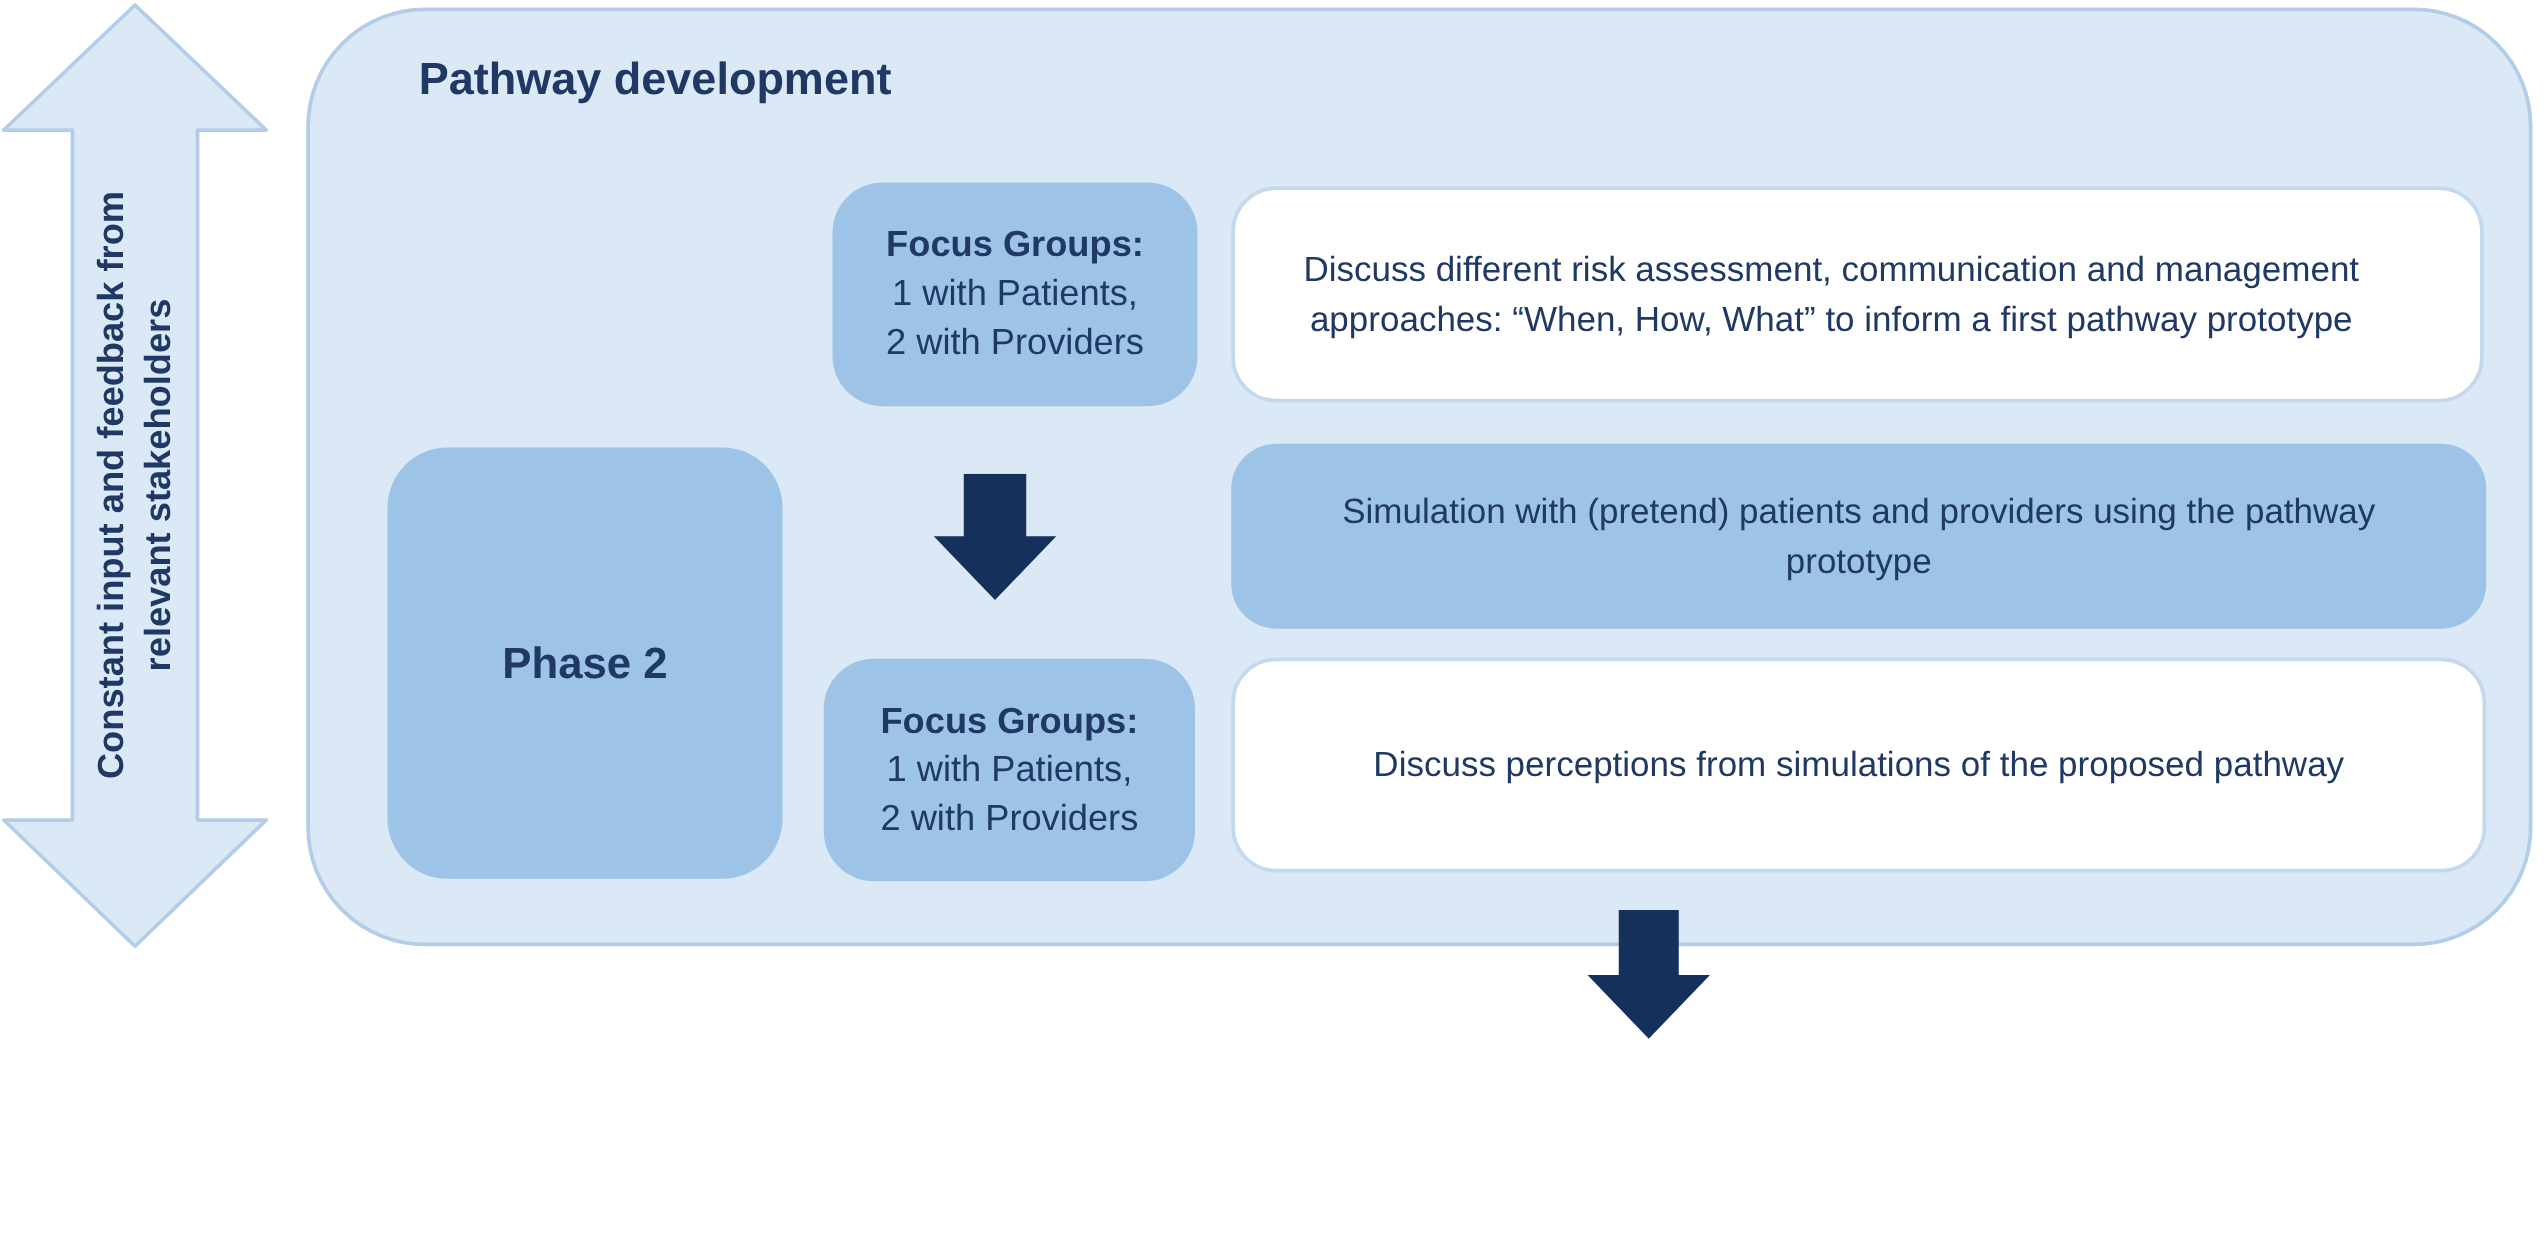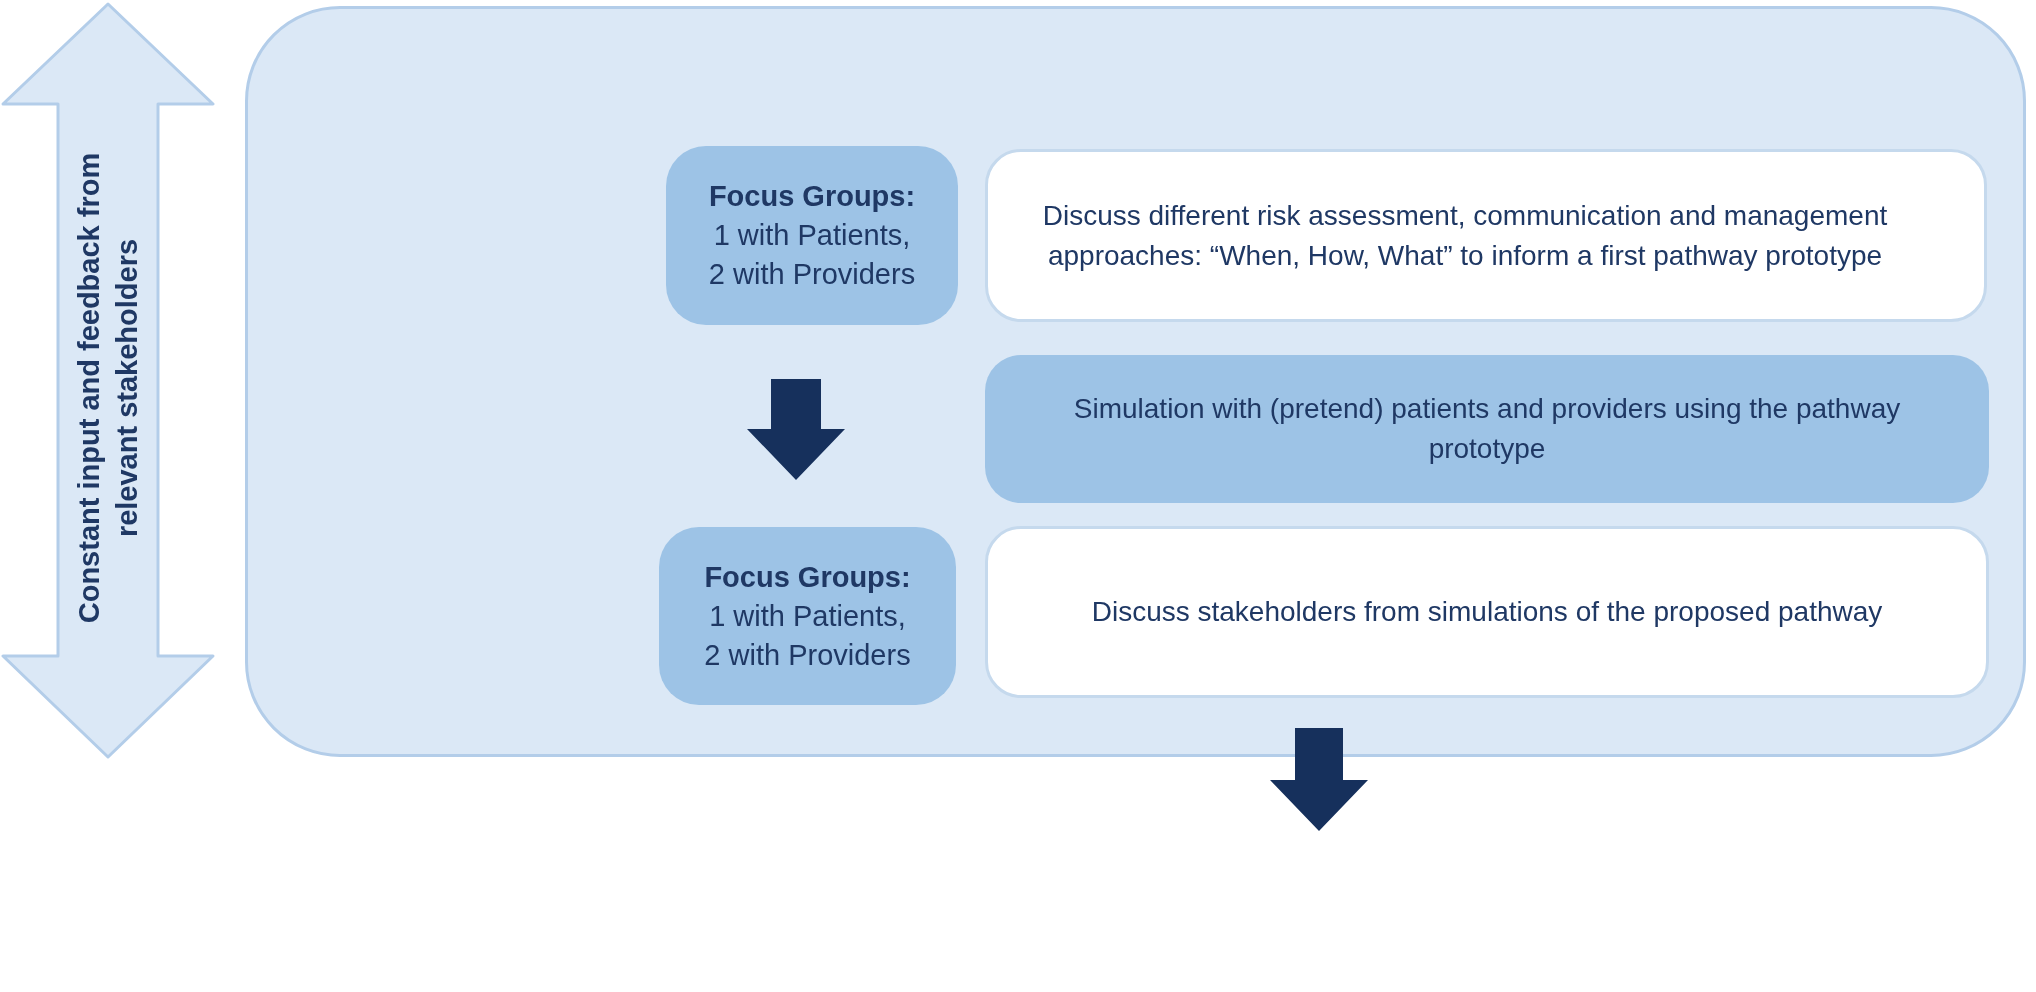--- a/index.html
+++ b/index.html
@@ -55,55 +55,59 @@
       <polygon points="108,4 213,104 158,104 158,656 213,656 108,757 3,656 58,656 58,104 3,104" stroke-width="3" stroke-linejoin="round" fill="#dbe8f6" style="stroke: rgb(179, 205, 233);"></polygon>
     </svg>
     <div class="abs" id="side-arrow-label">
       <div>Constant input and feedback from</div>
       <div>relevant stakeholders</div>
     </div>
   </div>
 
   <div class="abs" id="panel" style="background-color: rgb(219, 232, 246); border-color: rgb(179, 205, 233);">
 
+    <div class="abs" id="panel-title">Pathway development</div>
 
 
     <div class="abs box" id="focus1-box" style="background-color: rgb(157, 195, 230);">
       <div class="focus-text">
         <div class="fg-head">Focus Groups:</div>
         <div>1 with Patients,</div>
         <div>2 with Providers</div>
       </div>
     </div>
 
     <div class="abs box white-box" id="discuss1-box" style="border-color: rgb(197, 217, 237); padding-left: 48px;">
       <span class="body-text">Discuss different risk assessment, communication and management approaches: “When, How, What” to inform a first pathway prototype</span>
     </div>
 
+    <div class="abs box" id="phase2-box" style="background-color: rgb(157, 195, 230);">
+      <span class="phase-label">Phase 2</span>
+    </div>
 
     <div class="abs" id="down-arrow-1">
       <svg viewBox="0 0 102 102" width="102" height="102">
         <polygon points="26,0 76,0 76,50 100,50 51,101 2,50 26,50" fill="#16305c"></polygon>
       </svg>
     </div>
 
     <div class="abs box" id="simulation-box" style="background-color: rgb(157, 195, 230);">
       <span class="body-text">Simulation with (pretend) patients and providers using the pathway prototype</span>
     </div>
 
     <div class="abs box" id="focus2-box" style="background-color: rgb(157, 195, 230);">
       <div class="focus-text">
         <div class="fg-head">Focus Groups:</div>
         <div>1 with Patients,</div>
         <div>2 with Providers</div>
       </div>
     </div>
 
     <div class="abs box white-box" id="discuss2-box" style="border-color: rgb(197, 217, 237);">
-      <span class="body-text">Discuss stakeholders from simulations of the proposed pathway</span>
+      <span class="body-text">Discuss perceptions from simulations of the proposed pathway</span>
     </div>
   </div>
 
   <div class="abs" id="down-arrow-2">
     <svg viewBox="0 0 100 104" width="100" height="104">
       <polygon points="26,0 74,0 74,52 99,52 50,103 1,52 26,52" fill="#16305c"></polygon>
     </svg>
   </div>
 
 

